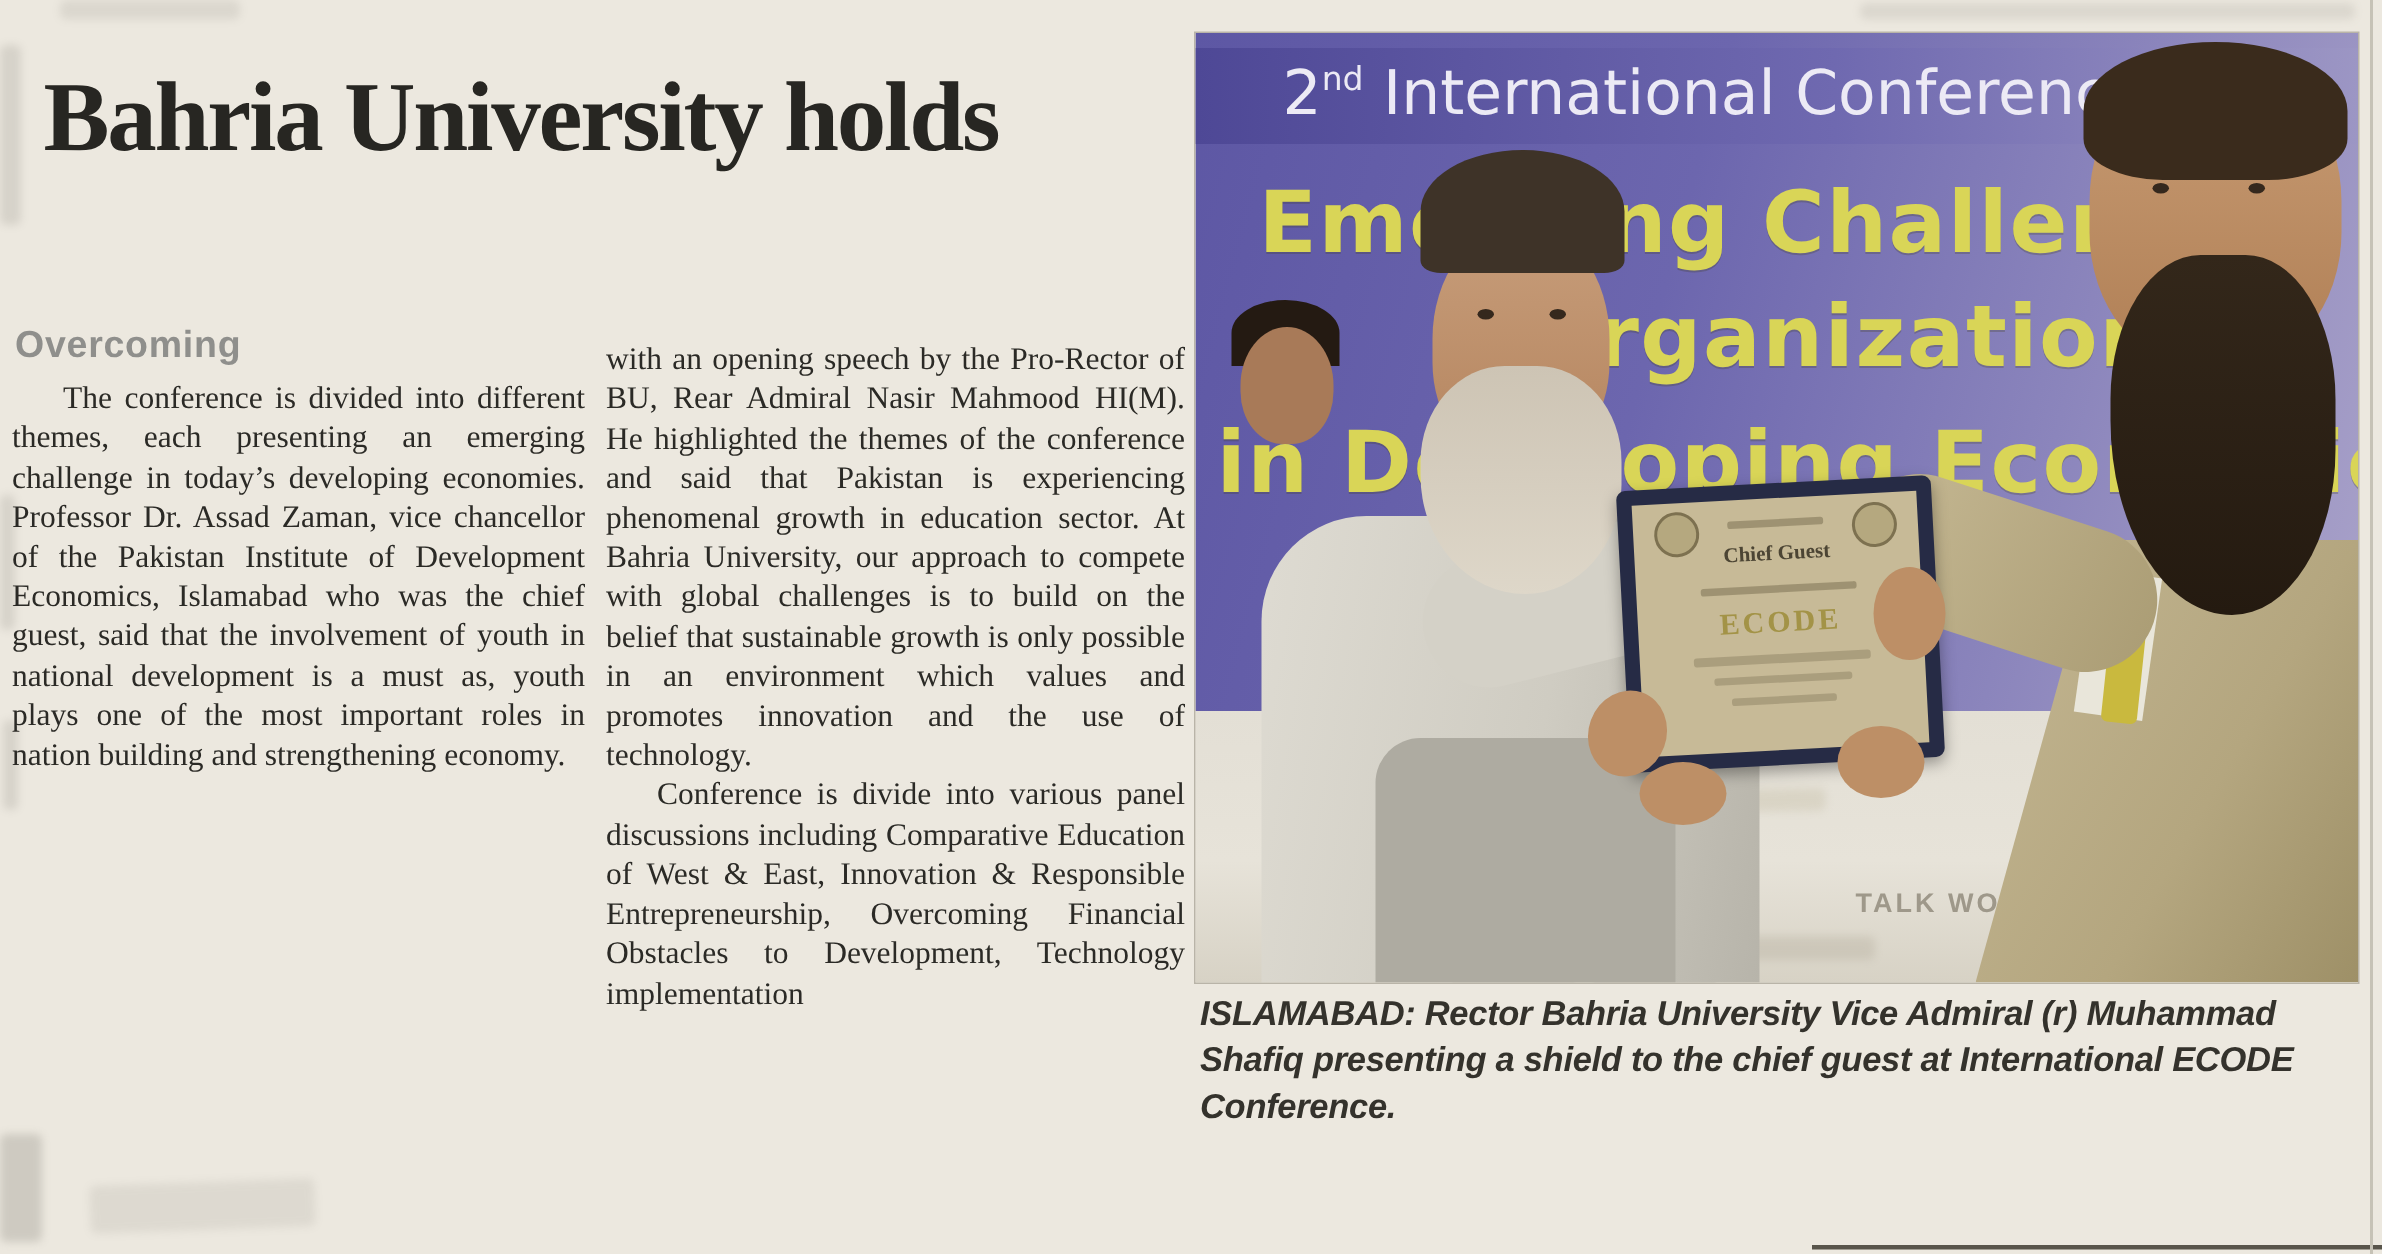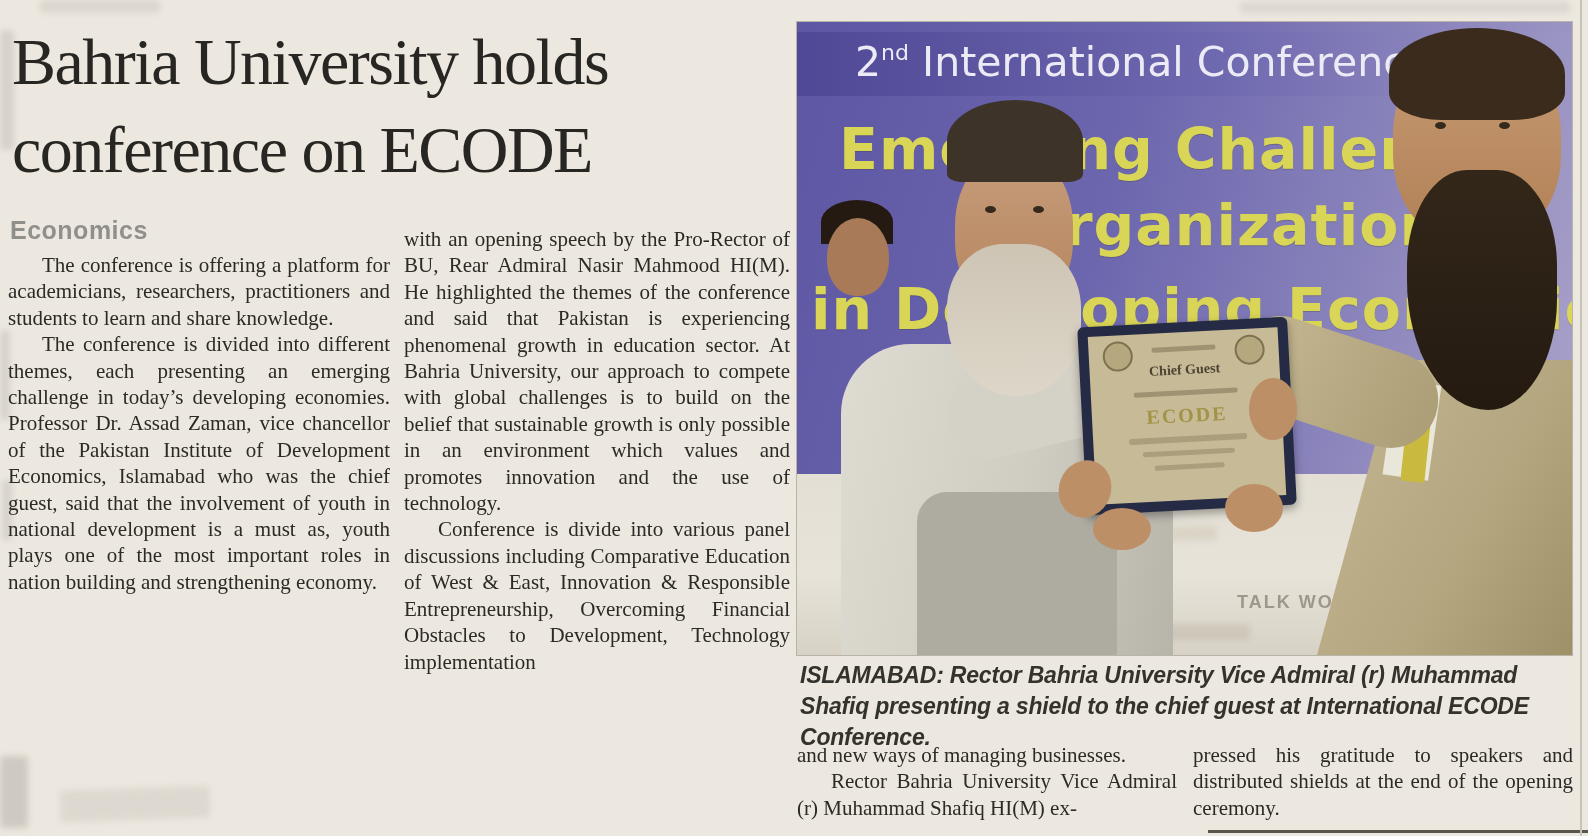--- a/index.html
+++ b/index.html
@@ -4,22 +4,22 @@
 <style>
   html,body{margin:0;padding:0;}
   .page{
     position:relative; width:1588px; height:836px; overflow:hidden;
     background:#ece8df;
     font-family:"Liberation Serif", serif; color:#2b2a26;
   }
   
   .headline{
     position:absolute; left:12px; top:18px; width:778px;
-    font-weight:400; font-size:66px; line-height:88px; letter-spacing:-1.5px;
-    color:#272622; margin:0;
+    font-weight:700; font-size:66px; line-height:88px; letter-spacing:-1.5px;
+    color:#272622; margin:17px;
   }
   .dateline{
     position:absolute; left:10px; top:216px;
     font-family:"Liberation Sans", sans-serif; font-weight:700;
     font-size:25px; color:#8f8f8c; letter-spacing:.5px;
   }
   
   .bodycol{position:absolute; overflow:hidden;}
   .col-1{left:8px;   top:252px; width:382px; height:584px;}
   .col-2{left:404px; top:226px; width:386px; height:610px;}
@@ -146,27 +146,25 @@
   <div class="smudge sm-1"></div>
   <div class="smudge sm-2"></div>
   <div class="smudge sm-3"></div>
   <div class="smudge sm-4"></div>
   <div class="smudge sm-5"></div>
   <div class="smudge sm-6"></div>
   <div class="smudge sm-7"></div>
 
   <h1 class="headline">
     <span>Bahria University holds</span><br>
-    <span>conference on ECODE</span>
   </h1>
 
-  <div class="dateline">Economics</div>
+  <div class="dateline">Overcoming</div>
 
   <div class="bodycol col-1">
-    <p>The conference is offering a platform for academicians, researchers, practitioners and students to learn and share knowledge.</p>
     <p>The conference is divided into different themes, each presenting an emerging challenge in today’s developing economies. Professor Dr. Assad Zaman, vice chancellor of the Pakistan Institute of Development Economics, Islamabad who was the chief guest, said that the involvement of youth in national development is a must as, youth plays one of the most important roles in nation building and strengthening economy.</p>
   </div>
   <div class="bodycol col-2">
     <p class="flush">with an opening speech by the Pro-Rector of BU, Rear Admiral Nasir Mahmood HI(M). He highlighted the themes of the conference and said that Pakistan is experiencing phenomenal growth in education sector. At Bahria University, our approach to compete with global challenges is to build on the belief that sustainable growth is only possible in an environment which values and promotes innovation and the use of technology.</p>
     <p>Conference is divide into various panel discussions including Comparative Education of West &amp; East, Innovation &amp; Responsible Entrepreneurship, Overcoming Financial Obstacles to Development, Technology implementation</p>
   </div>
 
   <figure class="photo" style="margin:0">
     <div class="banner"></div>
     <div class="banner-titlebar"></div>
@@ -217,25 +215,16 @@
       <div class="pl-line pl-5"></div>
     </div>
     <div class="hand hand-1"></div>
     <div class="hand hand-2"></div>
     <div class="hand hand-3"></div>
     <div class="hand hand-4"></div>
   </figure>
 
   <div class="caption">ISLAMABAD: Rector Bahria University Vice Admiral (r) Muhammad Shafiq presenting a shield to the chief guest at International ECODE Conference.</div>
 
-  <div class="cont">
-    <div class="ccol">
-      <p class="flush">and new ways of managing businesses.</p>
-      <p>Rector Bahria University Vice Admiral (r) Muhammad Shafiq HI(M) ex-</p>
-    </div>
-    <div class="ccol">
-      <p class="flush">pressed his gratitude to speakers and distributed shields at the end of the opening ceremony.</p>
-    </div>
-  </div>
 
   <div class="bottom-rule"></div>
   <div class="edge-rule"></div>
 </div>
 
 </body></html>

